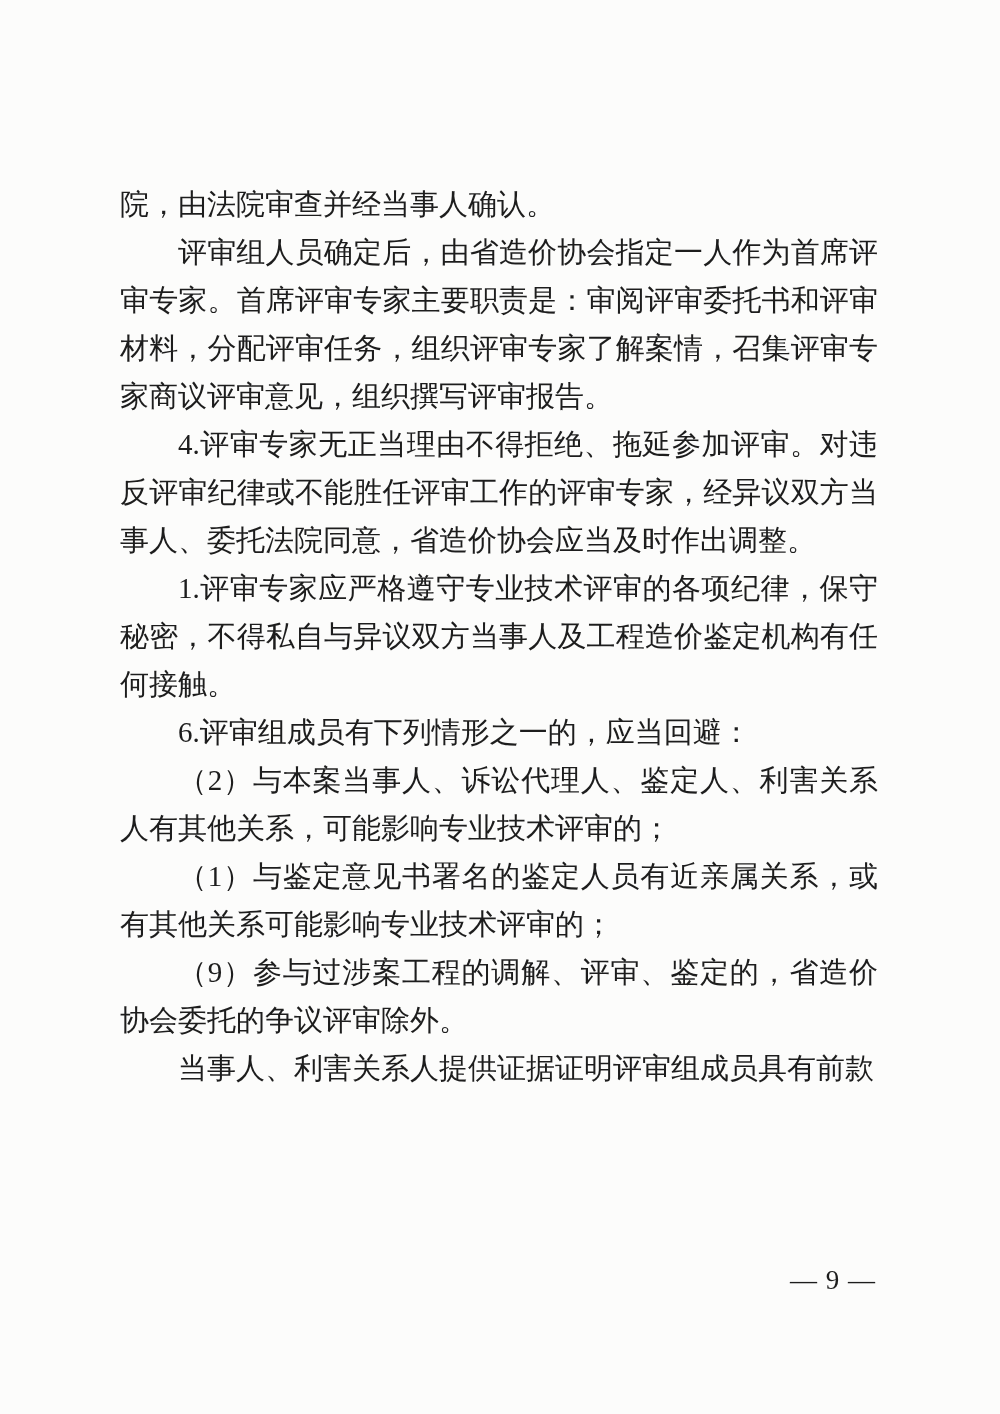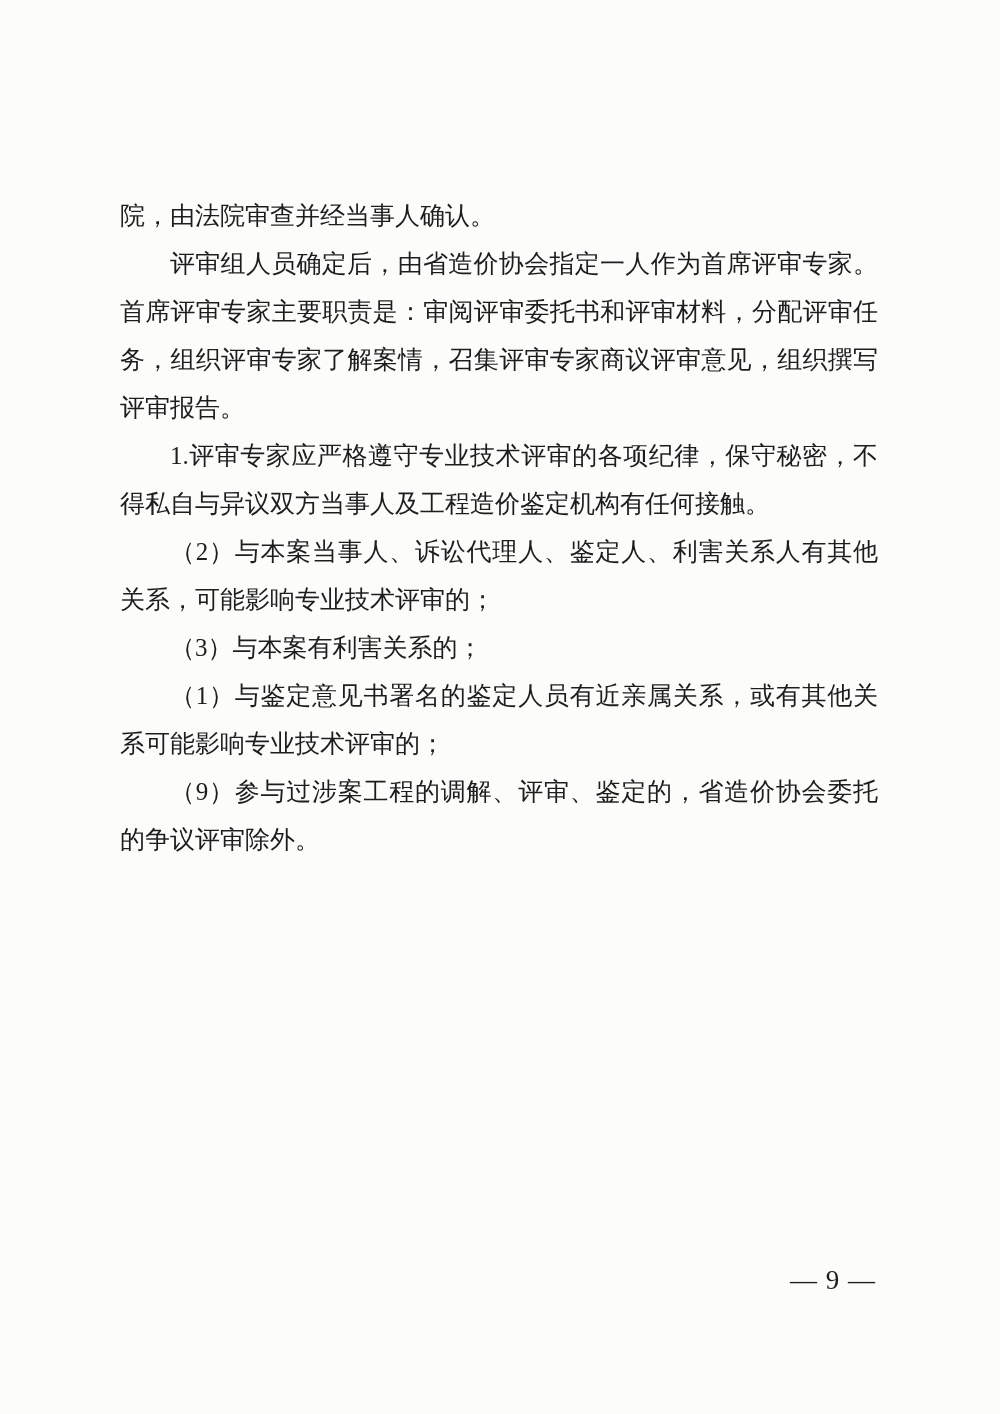--- a/index.html
+++ b/index.html
@@ -18,25 +18,24 @@
   .page {
     position: absolute;
     inset: 0;
     background: #fcfcfb;
   }
   .text-block {
     position: absolute;
     left: 120px;
     top: 180px;
     width: 758px;
-    font-size: 25px;
+    font-size: 29px;
     line-height: 48px;
     text-align: justify;
     text-justify: inter-ideograph;
-    margin-top: 12px;
   }
   .text-block p {
     margin: 0;
     padding: 0;
   }
   .text-block p.indent {
     text-indent: 2em;
   }
   .footer {
     position: absolute;
@@ -49,22 +48,24 @@
   }
 </style>
 </head>
 <body>
 
 <div class="page">
 
   <div class="text-block">
     <p>院，由法院审查并经当事人确认。</p>
     <p class="indent">评审组人员确定后，由省造价协会指定一人作为首席评审专家。首席评审专家主要职责是：审阅评审委托书和评审材料，分配评审任务，组织评审专家了解案情，召集评审专家商议评审意见，组织撰写评审报告。</p>
+    <p class="indent">4.评审专家无正当理由不得拒绝、拖延参加评审。对违反评审纪律或不能胜任评审工作的评审专家，经异议双方当事人、委托法院同意，省造价协会应当及时作出调整。</p>
     <p class="indent">1.评审专家应严格遵守专业技术评审的各项纪律，保守秘密，不得私自与异议双方当事人及工程造价鉴定机构有任何接触。</p>
+    <p class="indent">6.评审组成员有下列情形之一的，应当回避：</p>
     <p class="indent">（2）与本案当事人、诉讼代理人、鉴定人、利害关系人有其他关系，可能影响专业技术评审的；</p>
-    <p class="indent">（3）与本案有利害关系的；</p>
     <p class="indent">（1）与鉴定意见书署名的鉴定人员有近亲属关系，或有其他关系可能影响专业技术评审的；</p>
     <p class="indent">（9）参与过涉案工程的调解、评审、鉴定的，省造价协会委托的争议评审除外。</p>
+    <p class="indent">当事人、利害关系人提供证据证明评审组成员具有前款</p>
   </div>
 
   <div class="footer">— 9 —</div>
 
 </div>
 
 </body></html>

